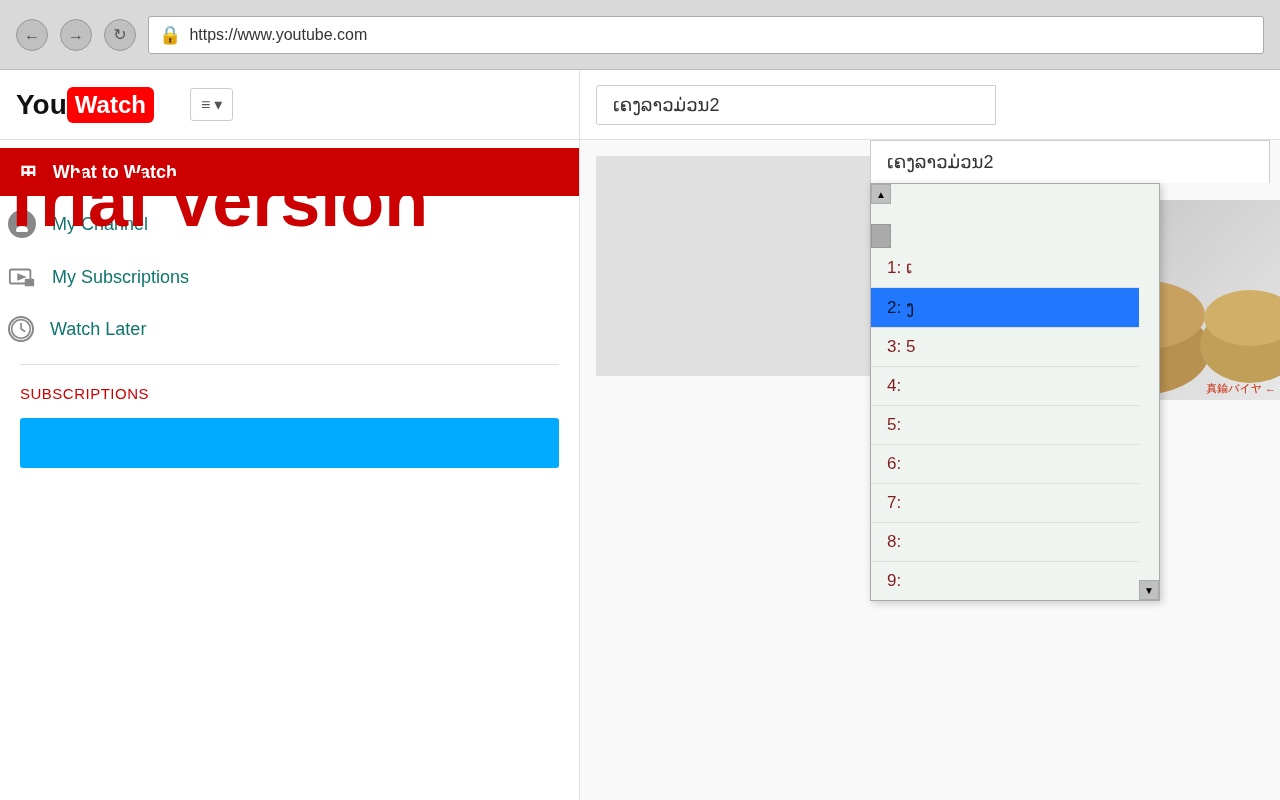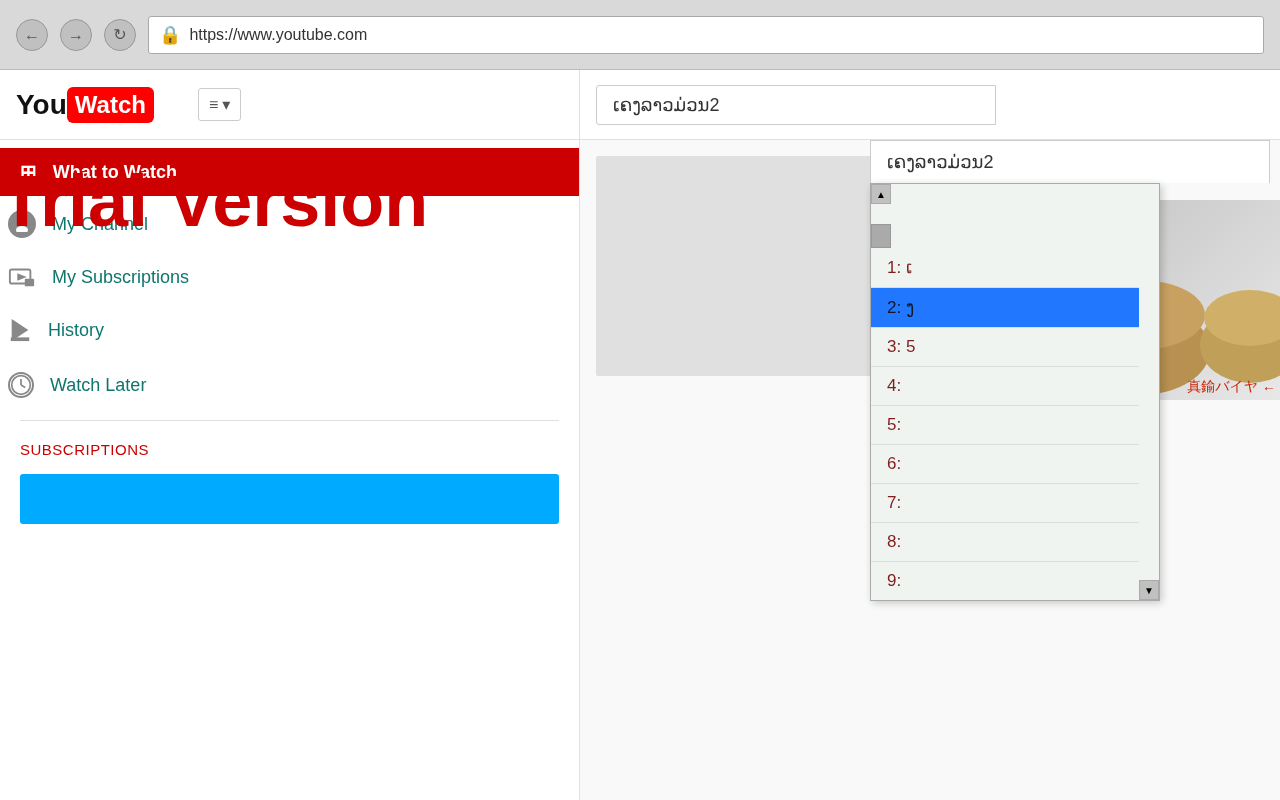--- a/index.html
+++ b/index.html
@@ -64,21 +64,21 @@
       flex-shrink: 0;
     }
 
     
     .yt-header {
       height: 70px;
       background: white;
       display: flex;
       align-items: center;
       padding: 0 16px;
-      gap: 24px;
+      gap: 16px;
       border-bottom: 1px solid #e0e0e0;
     }
     .yt-logo {
       display: flex;
       align-items: center;
       gap: 0;
     }
     .logo-you {
       font-size: 28px;
       font-weight: bold;
@@ -299,21 +299,21 @@
       right: 0;
       width: 340px;
       height: 200px;
       background: linear-gradient(135deg, #b8b8b8 0%, #d0d0d0 50%, #e8e8e8 100%);
       overflow: hidden;
     }
     .thumbnail-label {
       position: absolute;
       bottom: 4px;
       right: 4px;
-      font-size: 14px;
+      font-size: 11px;
       color: #cc2200;
       margin-top: 16px;
     }
   </style>
 </head>
 <body>
 
 <div class="browser-bar">
   <div class="browser-nav-btn">
     <span>←</span>
@@ -369,29 +369,20 @@
         <div class="icon-subscriptions">
           <svg width="30" height="24" viewBox="0 0 30 24">
             <rect x="2" y="4" width="22" height="15" rx="2" fill="none" stroke="#888" stroke-width="2"></rect>
             <polygon points="10,8 10,16 20,12" fill="#888"></polygon>
             <rect x="18" y="14" width="10" height="8" rx="1" fill="#888"></rect>
           </svg>
         </div>
         <span>My Subscriptions</span>
       </div>
 
-      <div class="nav-item">
-        <div class="icon-history">
-          <svg width="26" height="28" viewBox="0 0 26 28">
-            <polygon points="4,2 4,26 22,14" fill="#888"></polygon>
-            <rect x="3" y="22" width="20" height="4" fill="#888"></rect>
-          </svg>
-        </div>
-        <span>History</span>
-      </div>
 
       <div class="nav-item">
         <div class="icon-watch-later">
           <svg width="26" height="26" viewBox="0 0 26 26">
             <circle cx="13" cy="13" r="11" fill="none" stroke="#888" stroke-width="2"></circle>
             <line x1="13" y1="6" x2="13" y2="13" stroke="#888" stroke-width="2"></line>
             <line x1="13" y1="13" x2="18" y2="16" stroke="#888" stroke-width="2"></line>
           </svg>
         </div>
         <span>Watch Later</span>

